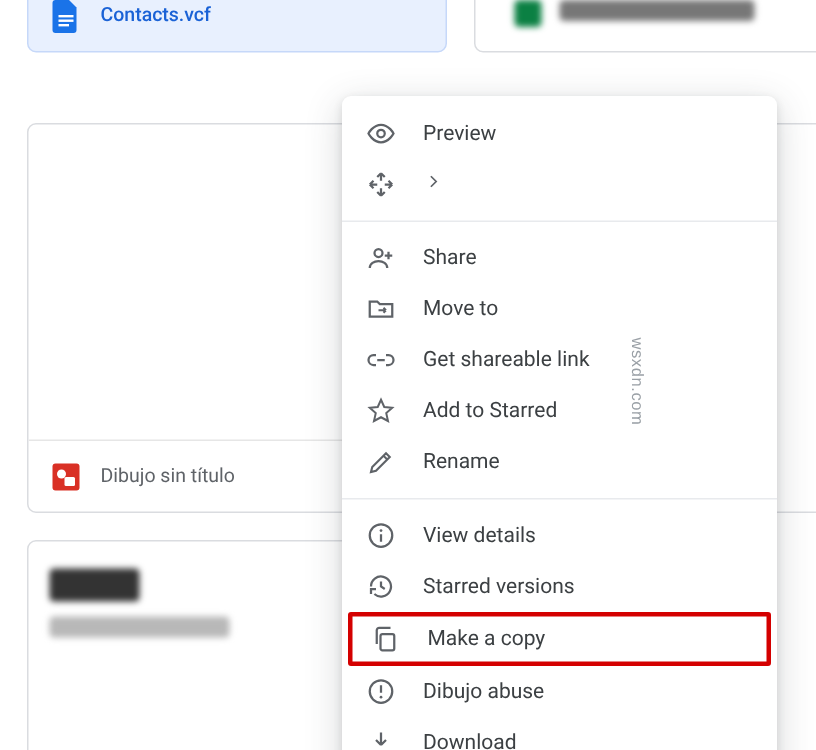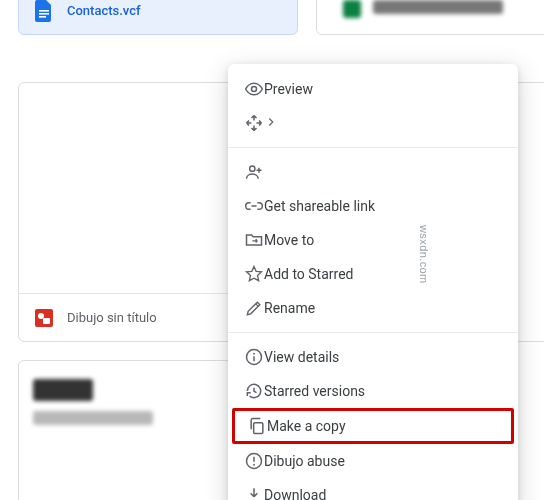--- a/index.html
+++ b/index.html
@@ -76,20 +76,21 @@
     border-radius: 6px;
     box-shadow: 0 2px 6px rgba(60,64,67,.15), 0 6px 24px rgba(60,64,67,.22);
     padding: 8px 0;
     z-index: 50;
   }
   .ctx-item {
     display: flex;
     align-items: center;
     height: 34px;
     padding: 0 16px;
+    gap: 18px;
     color: #3c4043;
     cursor: pointer;
   }
   .ctx-item .mi {
     width: 20px; height: 20px;
     display: flex; align-items: center; justify-content: center;
     color: #5f6368;
   }
   .ctx-item .mi svg { width: 20px; height: 20px; fill: #5f6368; stroke: #5f6368; }
   .ctx-item .lbl { flex: 1; font-size: 14px; }
@@ -199,37 +200,38 @@
     <div class="ctx-sep"></div>
 
     <div class="ctx-item">
       <span class="mi">
         <svg viewBox="0 0 24 24">
             <circle cx="10" cy="8" r="3.2" fill="none" stroke-width="1.8"></circle>
             <path d="M3 20c0-3.5 3.5-5.5 7-5.5s7 2 7 5.5" fill="none" stroke-width="1.8"></path>
             <path d="M18 7v6M15 10h6" stroke-width="1.8"></path>
           </svg>
       </span>
-    </div>
-    <div class="ctx-item">
-      <span class="mi">
-        <svg viewBox="0 0 24 24">
-            <path d="M9 12h6M8 16H6a4 4 0 1 1 0-8h2M16 8h2a4 4 0 1 1 0 8h-2" fill="none" stroke-width="1.8"></path>
-          </svg>
-      </span>
-      <span class="lbl">Get shareable link</span>
+      <span class="lbl">Share</span>
     </div>
     <div class="ctx-item">
       <span class="mi">
         <svg viewBox="0 0 24 24">
             <path d="M3 6h6l2 2h10v10H3z" fill="none" stroke-width="1.8"></path>
             <path d="M10 13h6m0 0-2-2m2 2-2 2" fill="none" stroke-width="1.6"></path>
           </svg>
       </span>
       <span class="lbl">Move to</span>
+    </div>
+    <div class="ctx-item">
+      <span class="mi">
+        <svg viewBox="0 0 24 24">
+            <path d="M9 12h6M8 16H6a4 4 0 1 1 0-8h2M16 8h2a4 4 0 1 1 0 8h-2" fill="none" stroke-width="1.8"></path>
+          </svg>
+      </span>
+      <span class="lbl">Get shareable link</span>
     </div>
     <div class="ctx-item">
       <span class="mi">
         <svg viewBox="0 0 24 24">
             <path d="M12 3l2.6 5.8 6.4.6-4.8 4.3 1.4 6.3L12 17l-5.6 3 1.4-6.3L3 9.4l6.4-.6z" fill="none" stroke-width="1.6"></path>
           </svg>
       </span>
       <span class="lbl">Add to Starred</span>
     </div>
     <div class="ctx-item">

